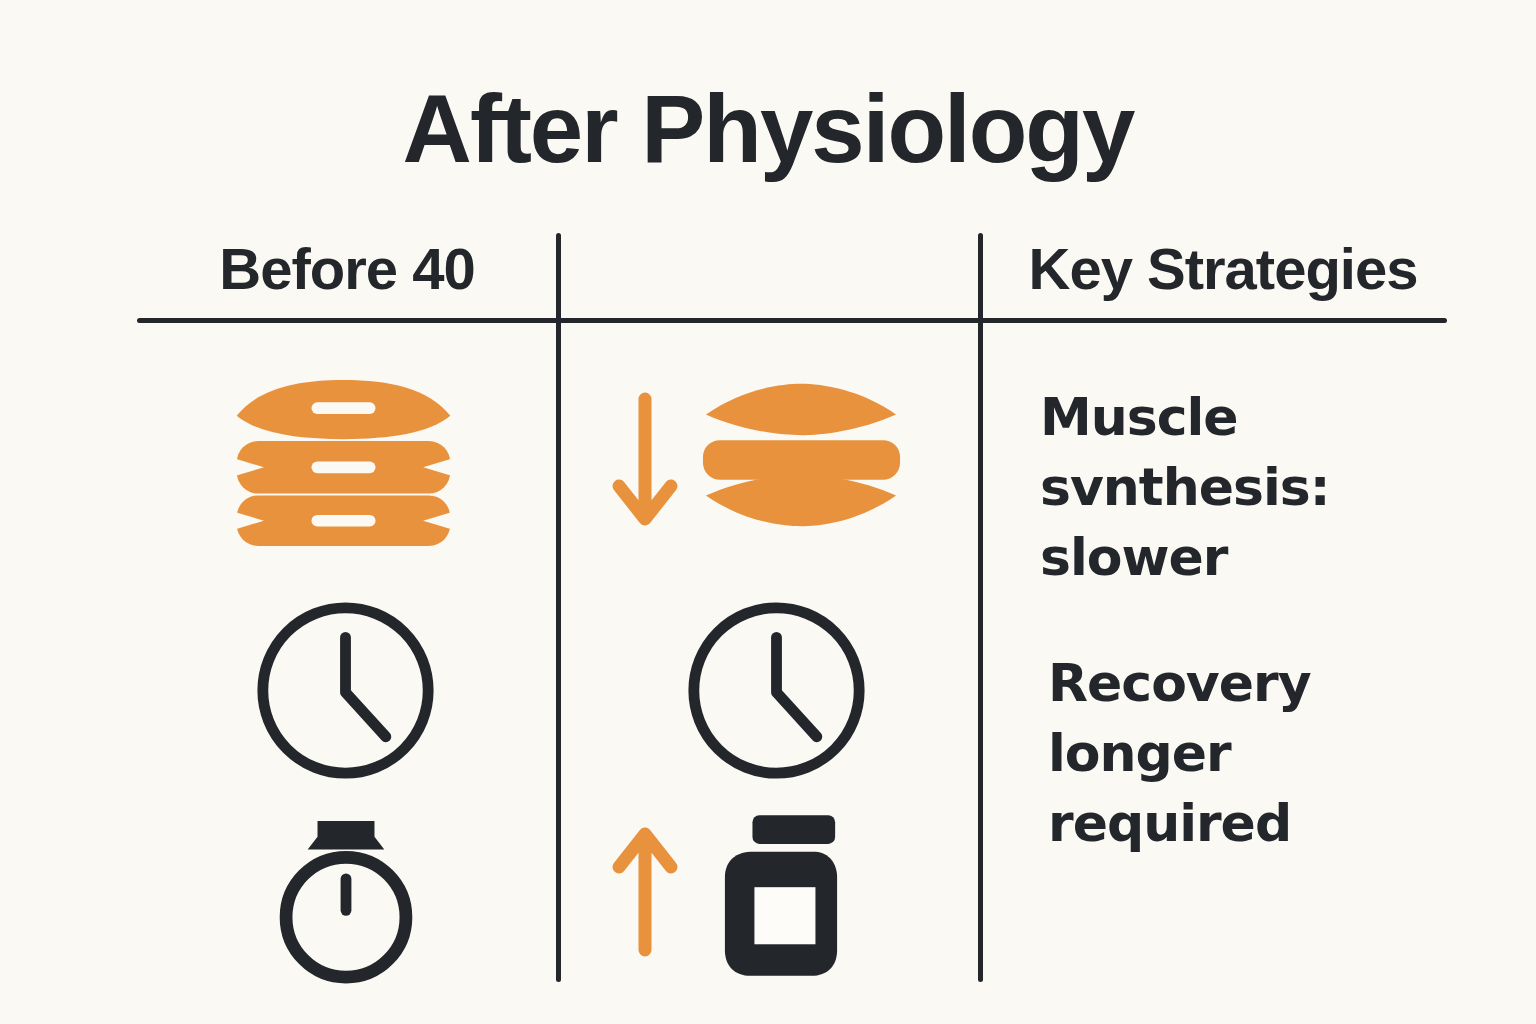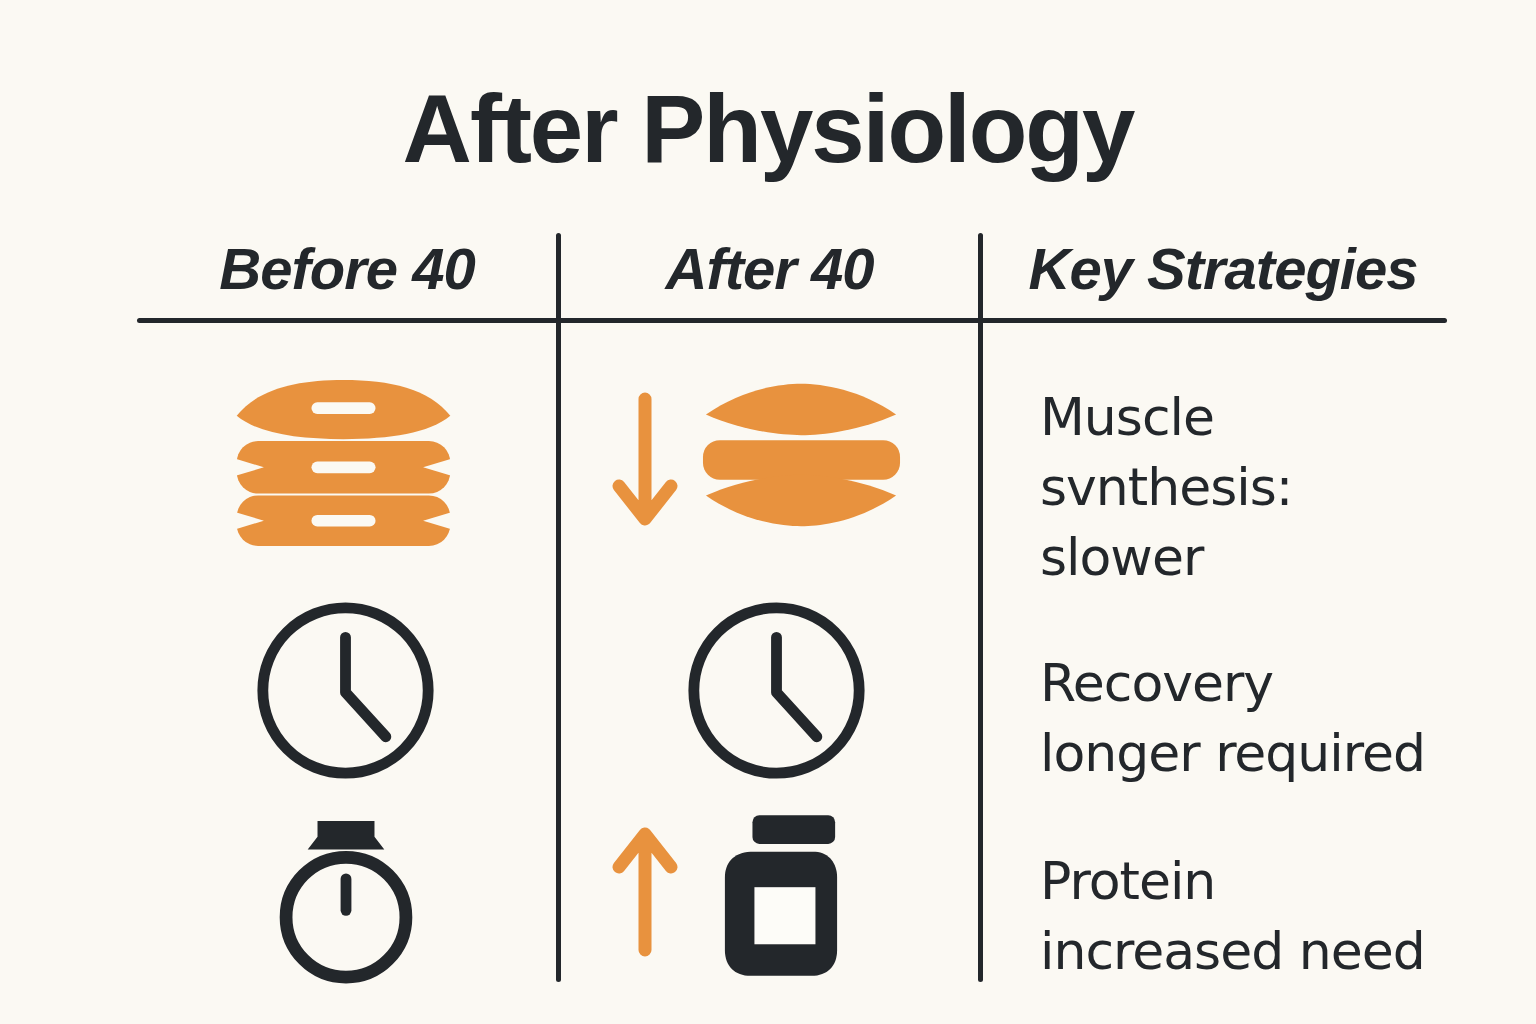--- a/index.html
+++ b/index.html
@@ -16,58 +16,56 @@
     text-align:center;
     font-size:96px;font-weight:700;letter-spacing:-2px;
     color:var(--ink,#23272B);
   }
   .col-header{
     position:absolute;top:238px;height:62px;
     text-align:center;line-height:62px;
     font-size:58px;font-weight:700;letter-spacing:-1px;
     color:var(--ink,#23272B);
     white-space:nowrap;
-    font-style:italic;
   }
   .col-header.before{left:137px;width:420px;}
   .col-header.after{left:561px;width:417px;}
   .col-header.strategies{left:983px;width:480px;text-align:center;}
   .hline{
     position:absolute;left:137px;top:318px;width:1310px;height:5px;
     background:var(--ink,#23272B);border-radius:3px;
   }
   .vline{
     position:absolute;top:233px;width:5px;height:749px;
     background:var(--ink,#23272B);border-radius:3px;
   }
   .vline.v1{left:556px;}
   .vline.v2{left:978px;}
   .icon{position:absolute;}
   .icon svg{display:block;width:100%;height:100%;}
   .strategy{
     position:absolute;left:1040px;width:440px;
     font-family:"DejaVu Sans", sans-serif;
-    font-size:52px;font-weight:400;letter-spacing:-1px;
+    font-size:52px;font-weight:700;letter-spacing:-1px;
     line-height:70px;
     color:var(--ink,#23272B);
     white-space:pre-line;
   }
   .strategy.s1{top:382px;}
-  .strategy.s2{top:648px;}
+  .strategy.s2{top:648px;margin-left:8px;}
   .strategy.s3{top:846px;}
 </style>
 </head>
 <body>
 
 <div class="canvas">
 
   <div class="page-title">After Physiology</div>
 
   <div class="col-header before">Before 40</div>
-  <div class="col-header after">After 40</div>
   <div class="col-header strategies">Key Strategies</div>
 
   <div class="hline"></div>
   <div class="vline v1"></div>
   <div class="vline v2"></div>
 
   <div class="icon" style="left:227px;top:373px;width:233px;height:177px;">
     <svg viewBox="0 0 240 182" xmlns="http://www.w3.org/2000/svg">
       <path d="M10 44 C32 16 72 7 120 7 C168 7 208 16 230 44 C208 62 168 68 120 68 C72 68 32 62 10 44 Z" fill="var(--orange)"></path>
       <rect x="87" y="30" width="66" height="12" rx="6" fill="var(--bg)"></rect>
@@ -132,16 +130,14 @@
   </div>
 
   <div class="icon" style="left:719px;top:815px;width:124px;height:168px;">
     <svg viewBox="0 0 126 170" xmlns="http://www.w3.org/2000/svg">
       <rect x="34" y="0" width="84" height="29" rx="7" fill="var(--ink)"></rect>
       <path d="M32 37 L98 37 C112 38 120 49 120 63 L120 137 C120 153 110 163 94 163 L32 163 C16 163 6 153 6 137 L6 63 C6 49 14 38 32 37 Z" fill="var(--ink)"></path>
       <rect x="36" y="73" width="62" height="58" fill="var(--label)"></rect>
     </svg>
   </div>
 
-  <div class="strategy s3">Protein
-increased need</div>
 
 </div>
 
 </body></html>

